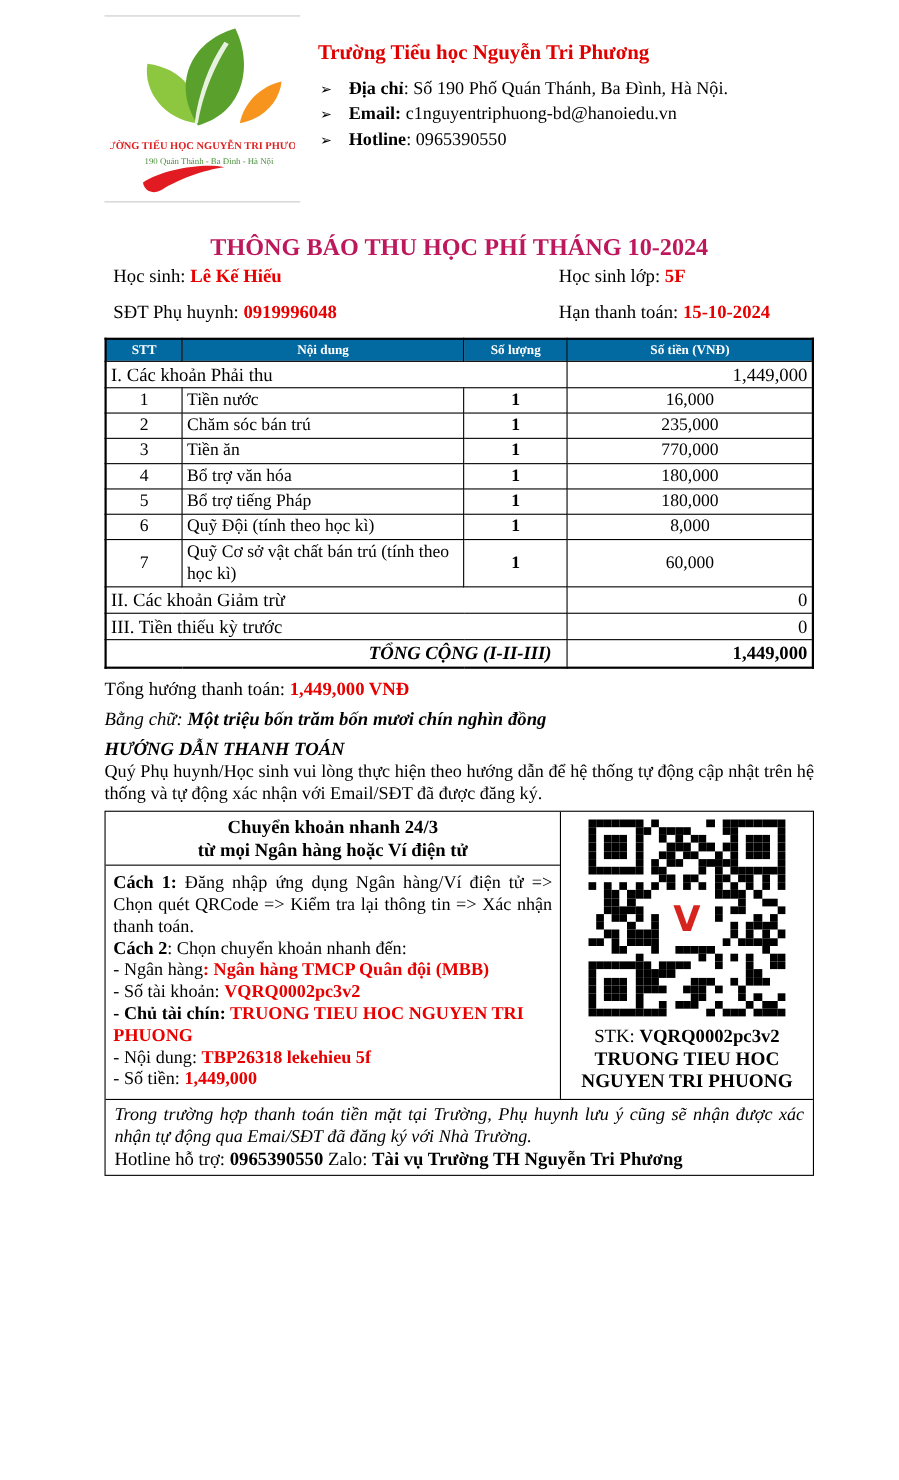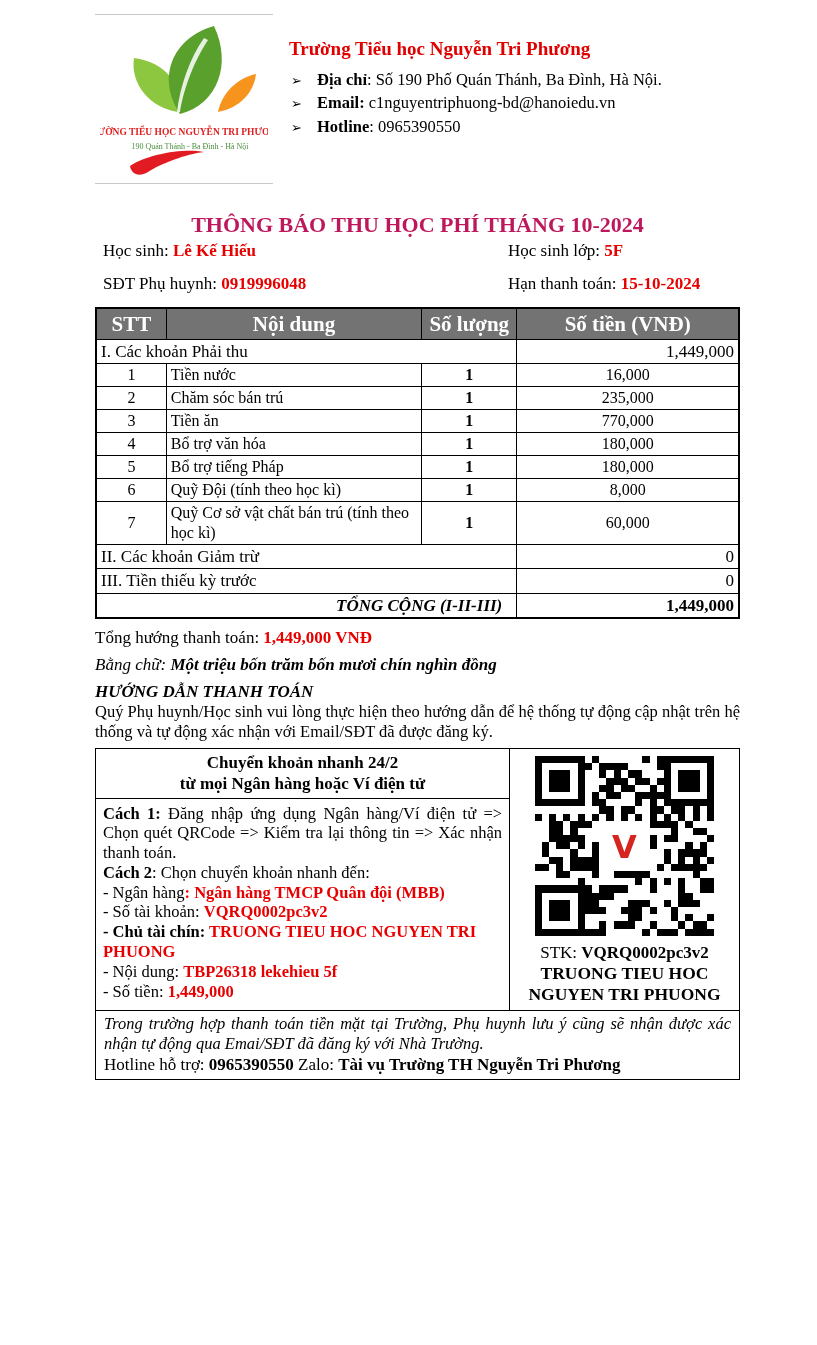--- a/index.html
+++ b/index.html
@@ -22,21 +22,21 @@
 
   
   .stu{margin-top:2px;display:grid;grid-template-columns:405px 240px;row-gap:12px;padding-left:8px;font-size:17px;}
   .stu .cell{line-height:1.25;}
   .stu .right{width:218px;}
   .red{color:#e80000;font-weight:bold;}
 
   
   table.fees{margin-top:12px;width:645px;border-collapse:collapse;border:2px solid #000;font-size:16px;}
   table.fees th,table.fees td{border:1px solid #000;padding:1px 4px;line-height:1.25;}
-  table.fees thead th{background:#737373;color:#fff;font-weight:bold;text-align:center;font-size:21px;padding:2px 4px;}
+  table.fees thead th{background:#0369a1;color:#fff;font-weight:bold;text-align:center;font-size:12px;padding:2px 4px;}
   .col-stt{width:62px;} .col-name{width:258px;} .col-qty{width:88px;} .col-amt{width:221px;}
   td.c{text-align:center;} td.r{text-align:right;}
   tr.section td{font-weight:normal;font-size:17px;}
   tr.total td{font-weight:bold;font-style:italic;font-size:17px;}
   tr.total td.lbl{text-align:right;padding-right:14px;}
   td.qty{font-weight:bold;text-align:center;}
 
   
   .sum-line{margin-top:9px;font-size:17px;}
   .words{margin-top:7px;font-size:17px;font-style:italic;}
@@ -193,21 +193,21 @@
     </div>
     <div class="words">
       <span>Bằng chữ: </span><span class="val">Một triệu bốn trăm bốn mươi chín nghìn đồng</span>
     </div>
     <div class="guide-title">HƯỚNG DẪN THANH TOÁN</div>
     <div class="guide-text">Quý Phụ huynh/Học sinh vui lòng thực hiện theo hướng dẫn để hệ thống tự động cập nhật trên hệ thống và tự động xác nhận với Email/SĐT đã được đăng ký.</div>
 
     <div class="paybox">
       <div class="pay-left">
         <div class="pay-head">
-          <div>Chuyển khoản nhanh 24/2</div>
+          <div>Chuyển khoản nhanh 24/3</div>
           <div>từ mọi Ngân hàng hoặc Ví điện tử</div>
         </div>
         <div class="pay-body">
           <div class="just">
             <span class="b">Cách 1:</span><span> Đăng nhập ứng dụng Ngân hàng/Ví điện tử =&gt; Chọn quét QRCode =&gt; Kiểm tra lại thông tin =&gt; Xác nhận thanh toán.</span>
           </div>
           <div>
             <span class="b">Cách 2</span><span>: Chọn chuyển khoản nhanh đến:</span>
           </div>
           <div>

